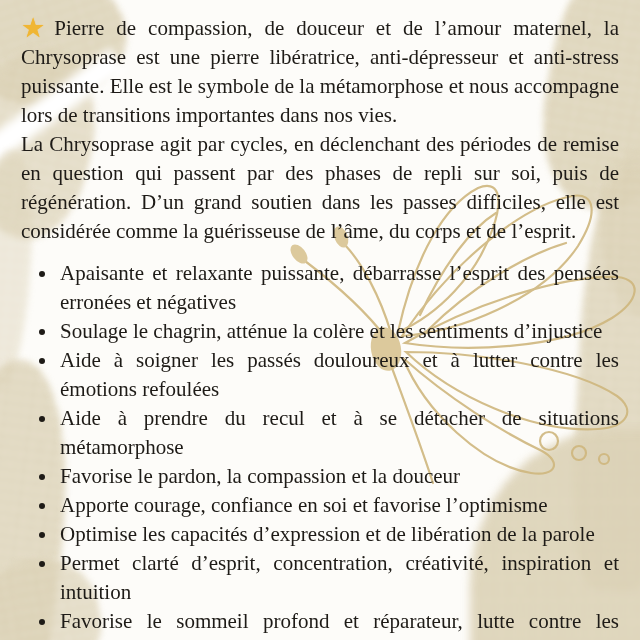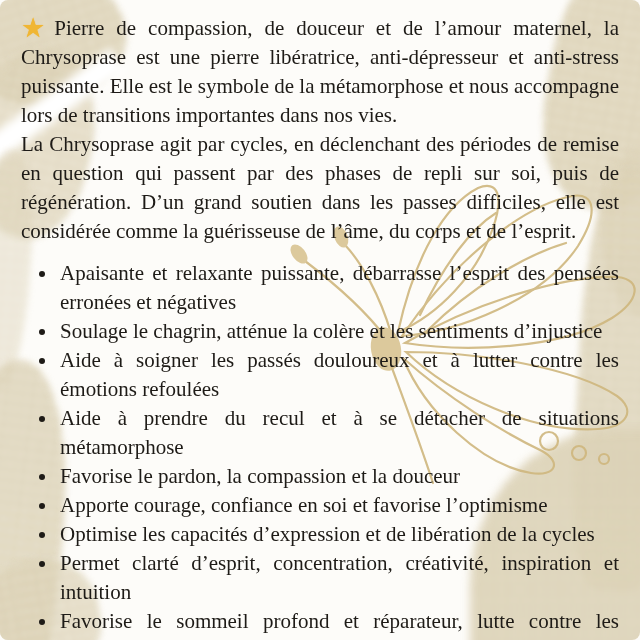--- a/index.html
+++ b/index.html
@@ -15,21 +15,20 @@
   body{
     font-family:"Liberation Serif", serif;
     background:var(--background);
     color:var(--text);
   }
   .canvas{
     position:relative;
     width:640px;height:640px;
     overflow:hidden;
     background:var(--background);
-    border-radius:8px;
   }
   
   .stroke{
     position:absolute;
     filter:blur(3px);
     background-color:var(--brush);
     background-image:
       radial-gradient(rgba(255,255,255,.85) 1px, transparent 1.6px),
       radial-gradient(rgba(186,168,120,.65) 1px, transparent 1.6px),
       radial-gradient(rgba(255,252,240,.7) .8px, transparent 1.4px);
@@ -128,19 +127,19 @@
     <p class="para"><span class="star">★</span><span>Pierre de compassion, de douceur et de l’amour maternel, la Chrysoprase est une pierre libératrice, anti-dépresseur et anti-stress puissante. Elle est le symbole de la métamorphose et nous accompagne lors de transitions importantes dans nos vies.</span></p>
     <p class="para">La Chrysoprase agit par cycles, en déclenchant des périodes de remise en question qui passent par des phases de repli sur soi, puis de régénération. D’un grand soutien dans les passes difficiles, elle est considérée comme la guérisseuse de l’âme, du corps et de l’esprit.</p>
 
     <ul class="benefits">
       <li>Apaisante et relaxante puissante, débarrasse l’esprit des pensées erronées et négatives</li>
       <li>Soulage le chagrin, atténue la colère et les sentiments d’injustice</li>
       <li>Aide à soigner les passés douloureux et à lutter contre les émotions refoulées</li>
       <li>Aide à prendre du recul et à se détacher de situations métamorphose</li>
       <li>Favorise le pardon, la compassion et la douceur</li>
       <li>Apporte courage, confiance en soi et favorise l’optimisme</li>
-      <li>Optimise les capacités d’expression et de libération de la cycles</li>
+      <li>Optimise les capacités d’expression et de libération de la parole</li>
       <li>Permet clarté d’esprit, concentration, créativité, inspiration et intuition</li>
       <li>Favorise le sommeil profond et réparateur, lutte contre les insomnies.</li>
     </ul>
   </div>
 
 </div>
 
 </body></html>

